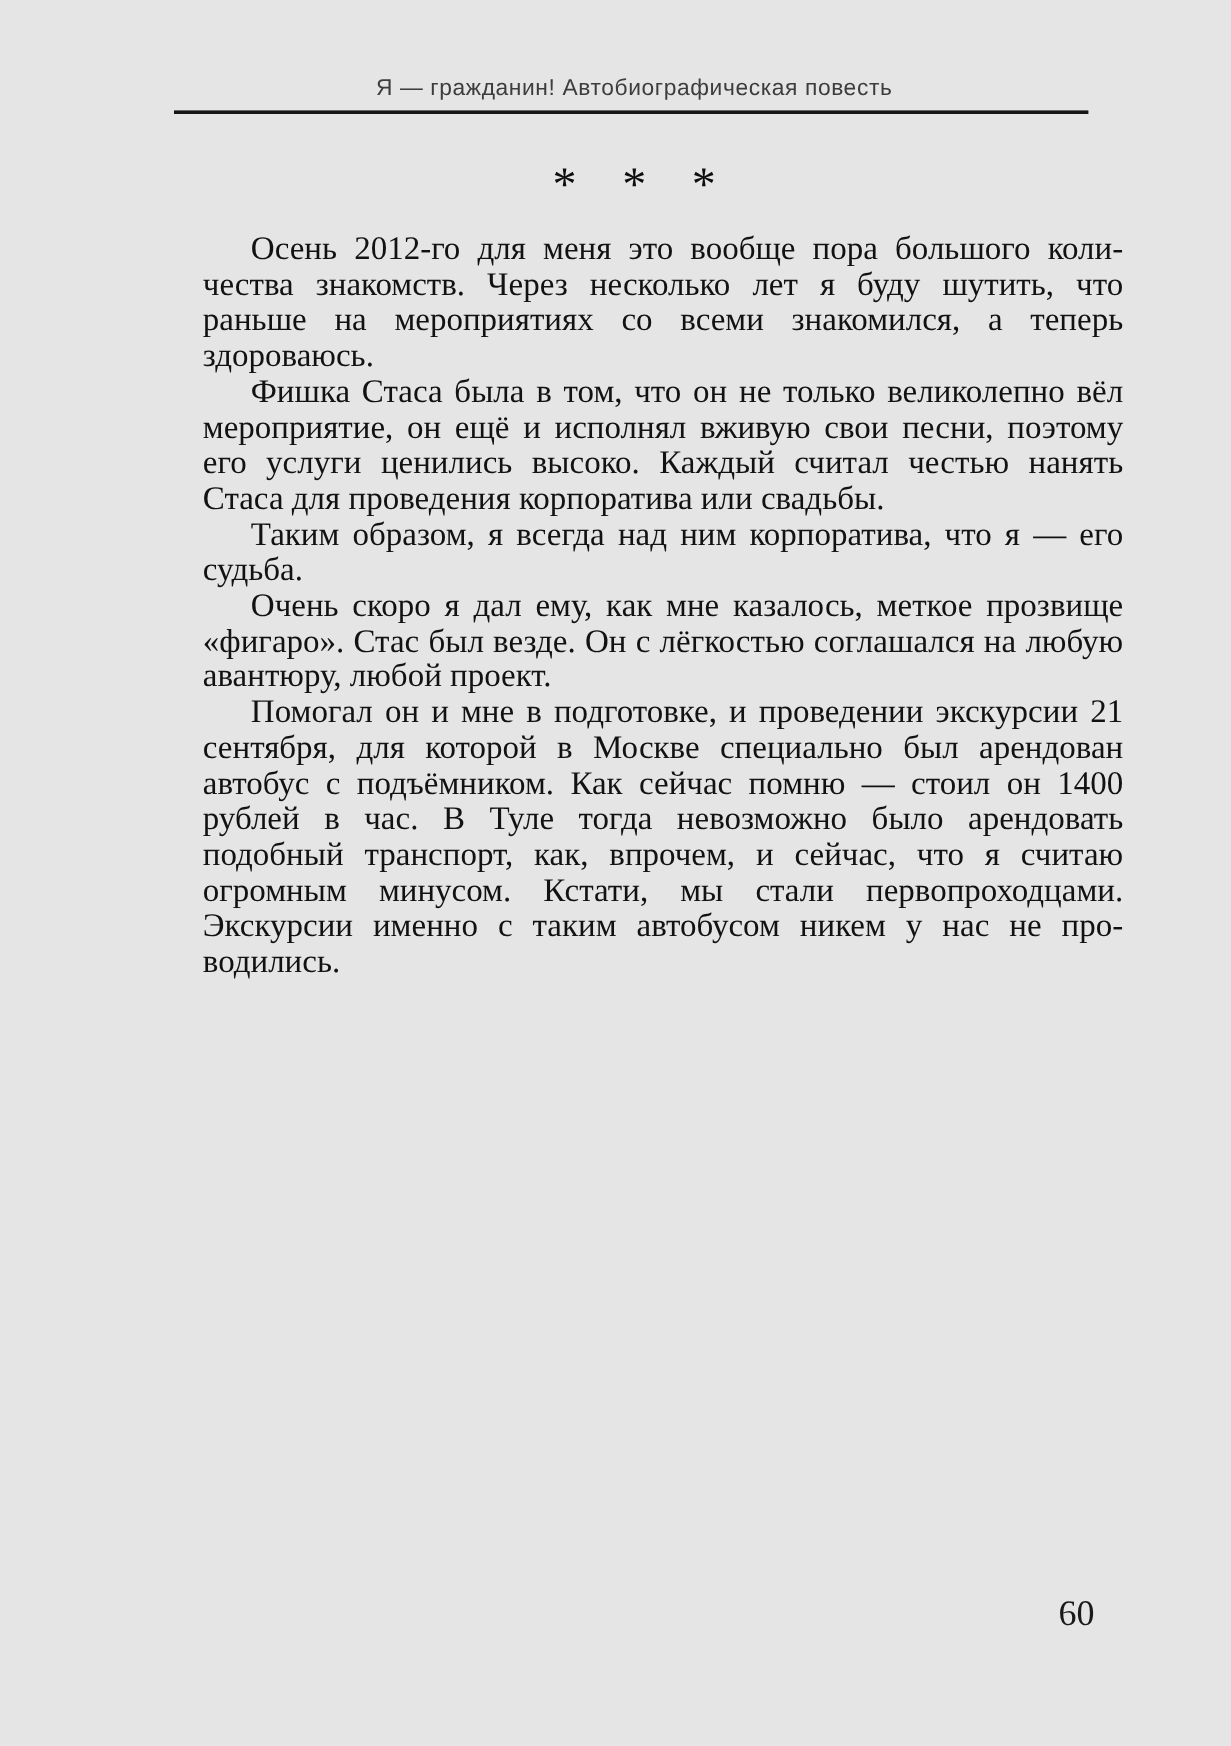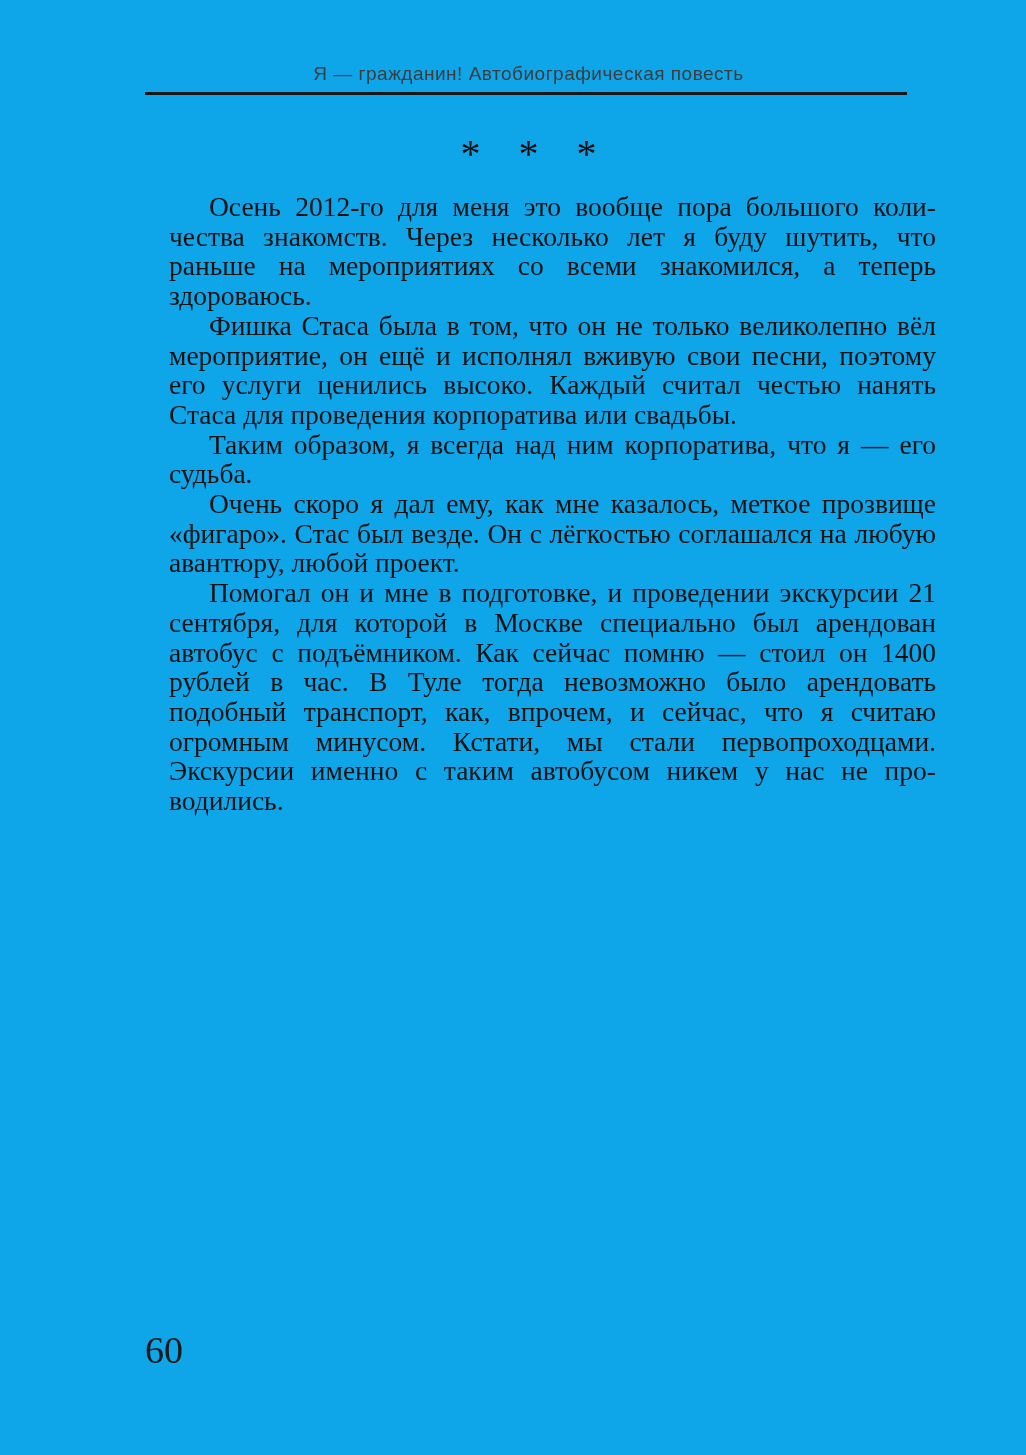--- a/index.html
+++ b/index.html
@@ -5,21 +5,21 @@
   html, body {
     margin: 0;
     padding: 0;
     background: #ffffff;
     font-family: "Liberation Serif", serif;
   }
   .page {
     position: relative;
     width: 1026px;
     height: 1455px;
-    background: #0ea5e9;
+    background: #e5e5e5;
     overflow: hidden;
   }
   .running-header {
     position: absolute;
     top: 63px;
     left: 145px;
     width: 767px;
     text-align: center;
     font-family: "Liberation Sans", sans-serif;
     font-size: 19px;
@@ -65,23 +65,23 @@
     font-size: 27.5px;
     line-height: 29.7px;
     hyphens: manual;
     -webkit-hyphens: manual;
   }
   .page-number {
     position: absolute;
     top: 1328px;
     left: 145px;
     width: 767px;
-    text-align: left;
+    text-align: right;
     font-family: "Liberation Serif", serif;
-    font-size: 38px;
+    font-size: 30px;
     color: #1a1a1a;
   }
 </style>
 </head>
 <body>
 
 <div class="page">
 
   <div class="running-header">Я — гражданин! Автобиографическая повесть</div>
 

